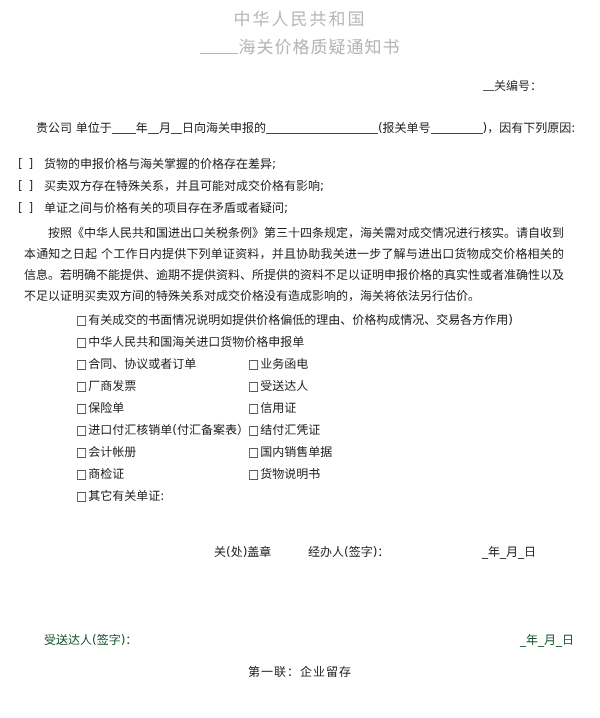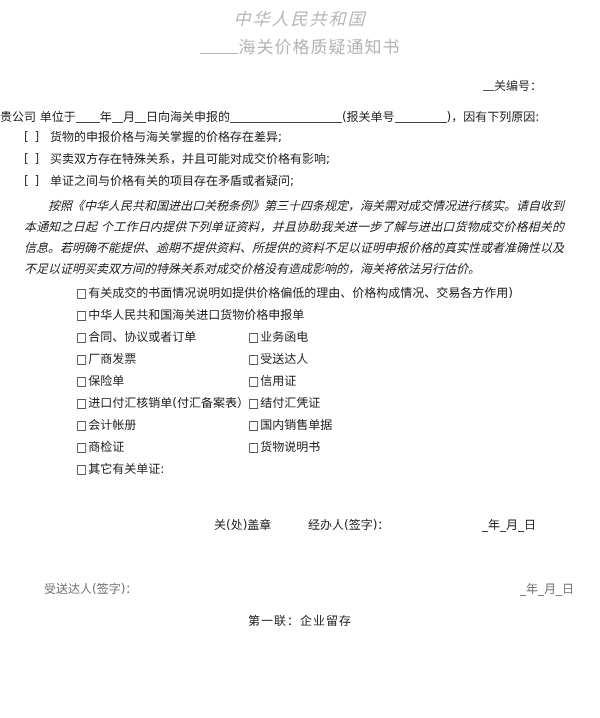--- a/index.html
+++ b/index.html
@@ -26,21 +26,20 @@
     padding-top: 6px;
     text-align: center;
   }
   .doc-title-main {
     font-size: 17px;
     line-height: 26px;
     color: #b8b8b8;
     letter-spacing: 2px;
     font-weight: normal;
     margin: 0;
-    font-style: italic;
   }
   .doc-title-sub {
     font-size: 17px;
     line-height: 30px;
     color: #b5b5b5;
     letter-spacing: 1px;
     font-weight: normal;
     margin: 0;
   }
   .doc-title-sub .blank-lead {
@@ -64,41 +63,43 @@
   .serial-row .u {
     display: inline-block;
     border-bottom: 1px solid #555;
     width: 11px;
     height: 11px;
     vertical-align: -1px;
   }
 
   
   .intro-row {
-    margin-top: 14px;
+    margin-top: 25px;
+    padding-left: 36px;
     padding-right: 6px;
     font-size: 12px;
     line-height: 18px;
     color: #222;
     white-space: nowrap;
   }
   .ul {
     display: inline-block;
     border-bottom: 1px solid #444;
     height: 12px;
     vertical-align: -2px;
   }
   .ul-3  { width: 24px; }
   .ul-2  { width: 11px; }
   .ul-long { width: 112px; }
   .ul-mid  { width: 52px; }
 
   
   .reasons {
-    padding-left: 24px;
+    margin-top: 16px;
+    padding-left: 18px;
     font-size: 12px;
     line-height: 22px;
     color: #222;
   }
   .reason-item {
     display: block;
     white-space: nowrap;
   }
   .reason-box {
     display: inline-block;
@@ -131,21 +132,20 @@
   .body-para {
     margin-top: 4px;
     padding-left: 24px;
     padding-right: 36px;
     font-size: 12px;
     line-height: 21px;
     color: #222;
     text-align: justify;
     text-justify: inter-character;
     text-indent: 24px;
-    font-style: italic;
   }
 
   
   .checklist {
     margin-top: 2px;
     padding-left: 76px;
     font-size: 12px;
     line-height: 22px;
     color: #222;
   }
@@ -174,24 +174,24 @@
     color: #222;
     height: 18px;
     text-align: center;
   }
   .sign-row-1 .seal     { position: absolute; left: 214px; }
   .sign-row-1 .handler  { position: absolute; left: 308px; }
   .sign-row-1 .date1    { position: absolute; left: 482px; }
 
   .sign-row-2 {
     position: relative;
-    margin-top: 46px;
-    font-size: 12px;
-    line-height: 18px;
-    color: #737373;
+    margin-top: 70px;
+    font-size: 12px;
+    line-height: 18px;
+    color: #14532d;
     height: 18px;
   }
   .sign-row-2 .receiver { position: absolute; left: 44px; }
   .sign-row-2 .date2    { position: absolute; left: 520px; }
 
   .copy-line {
     margin-top: 14px;
     text-align: center;
     font-size: 12px;
     line-height: 18px;

